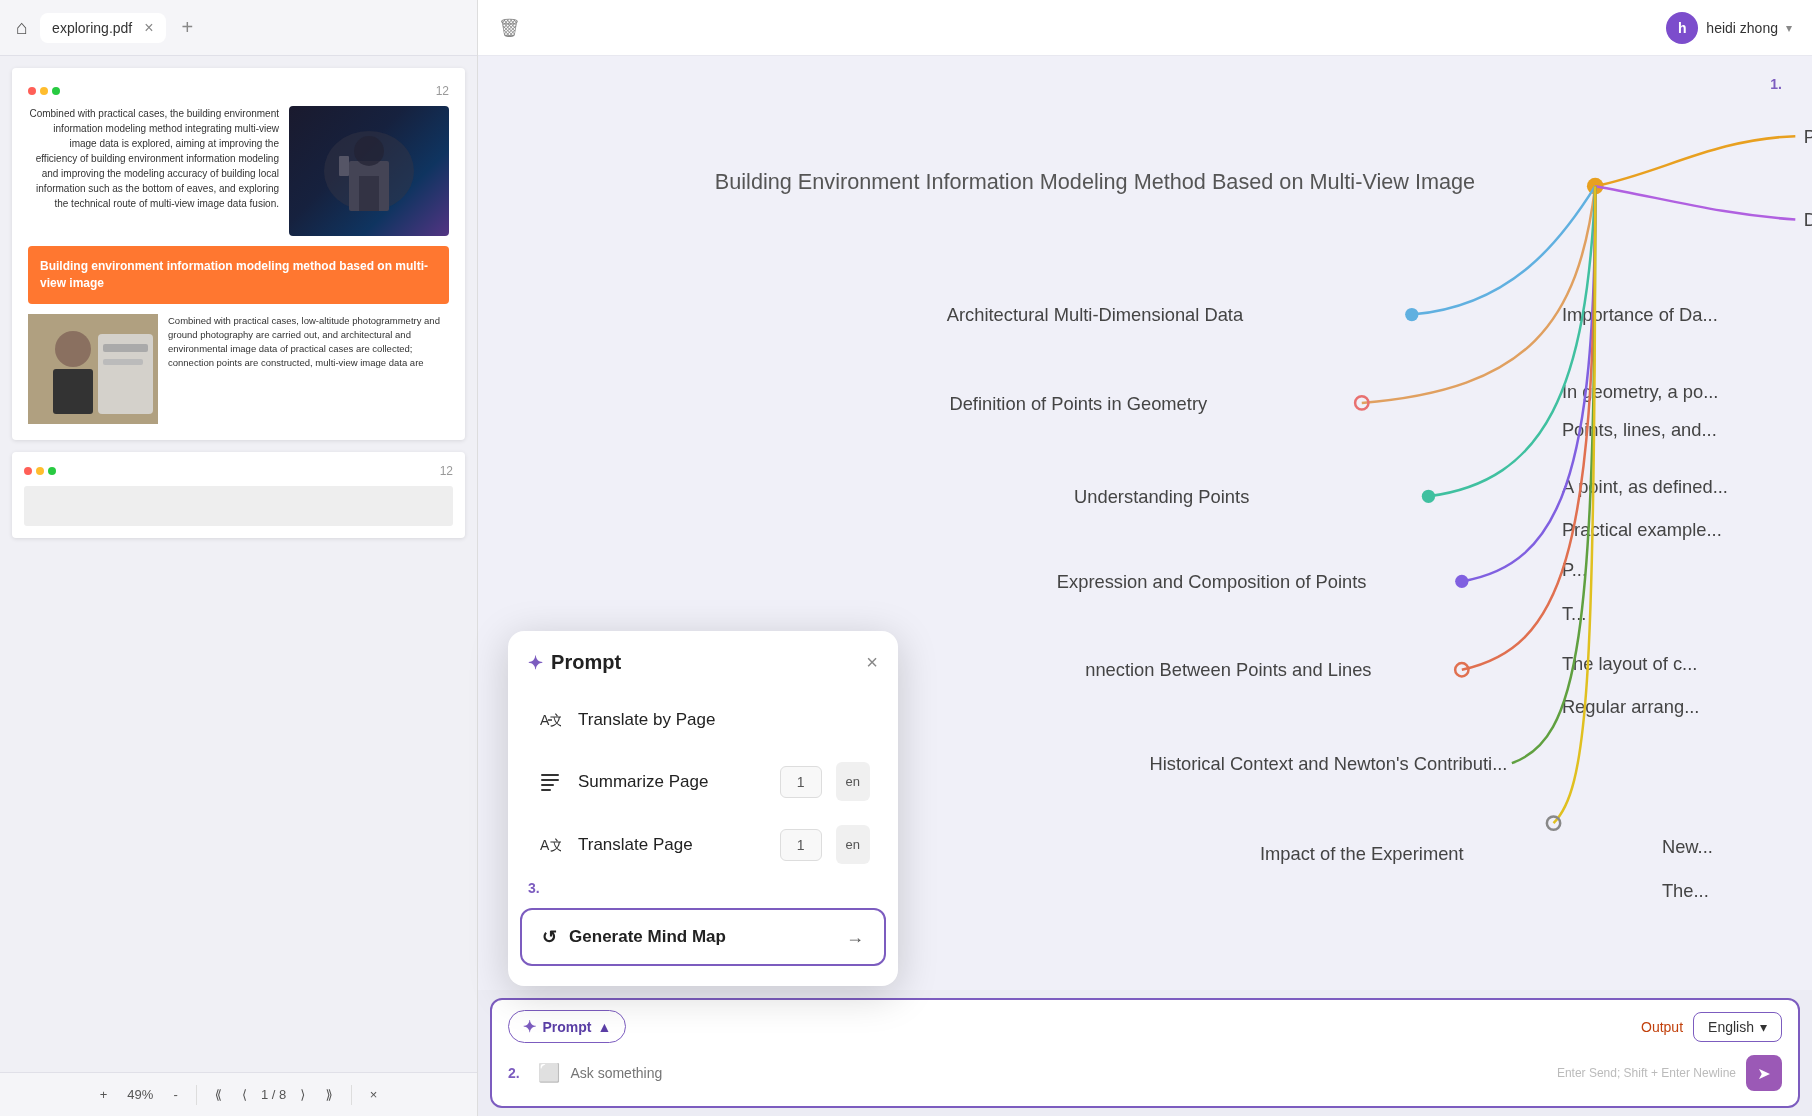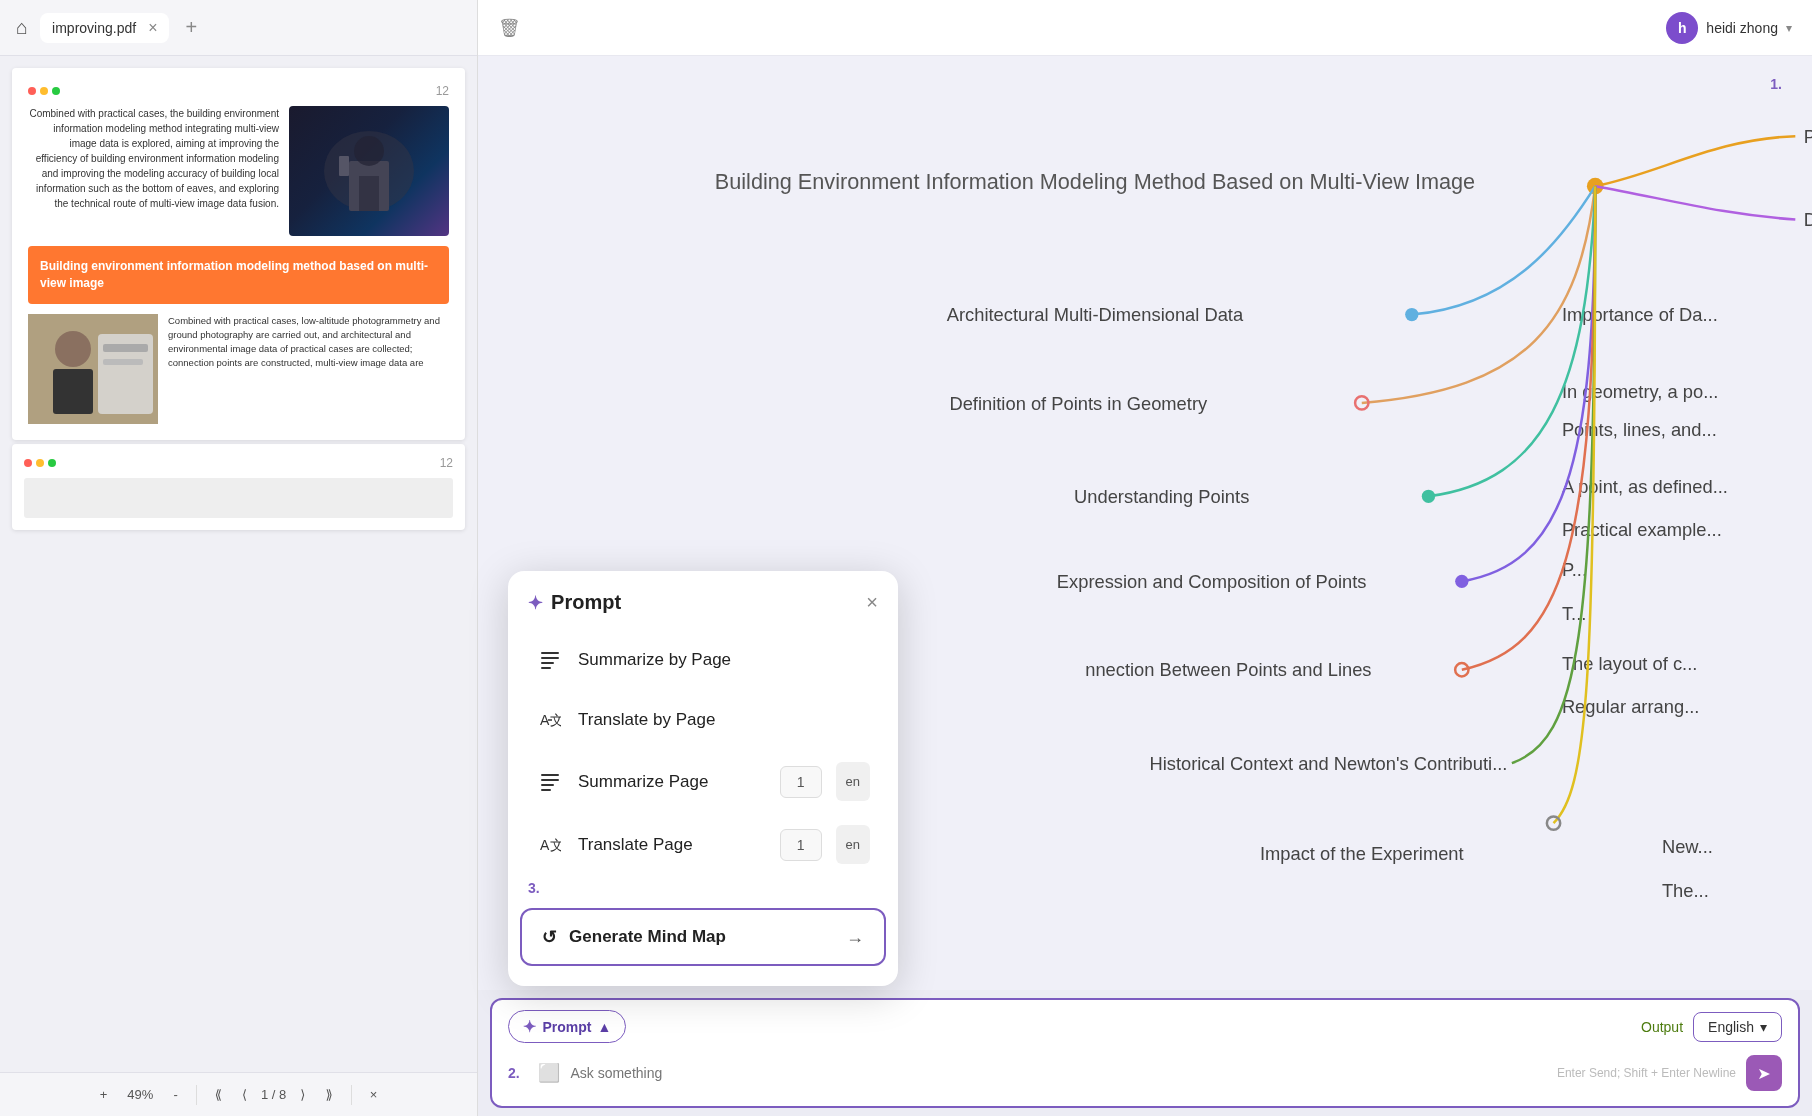--- a/index.html
+++ b/index.html
@@ -10,21 +10,21 @@
 
     
     .pdf-panel { width: 478px; height: 1116px; background: #f0f0f5; display: flex; flex-direction: column; border-right: 1px solid #ddd; flex-shrink: 0; }
 
     .pdf-tab-bar { display: flex; align-items: center; padding: 0 12px; height: 56px; background: #f5f5f8; border-bottom: 1px solid #e0e0e8; gap: 8px; }
     .pdf-tab-home { font-size: 20px; color: #555; cursor: pointer; padding: 4px; }
     .pdf-tab { display: flex; align-items: center; gap: 8px; background: white; border-radius: 8px; padding: 6px 12px; font-size: 14px; color: #333; font-weight: 500; }
     .pdf-tab-close { color: #888; cursor: pointer; font-size: 16px; margin-left: 4px; }
     .pdf-tab-add { font-size: 20px; color: #888; cursor: pointer; padding: 4px; margin-left: 4px; }
 
-    .pdf-content { flex: 1; overflow-y: auto; padding: 12px; display: flex; flex-direction: column; gap: 4px; }
+    .pdf-content { flex: 1; overflow-y: auto; padding: 12px; display: flex; flex-direction: column; gap: 12px; }
 
     .pdf-page { background: white; border-radius: 4px; padding: 16px; box-shadow: 0 1px 4px rgba(0,0,0,0.1); position: relative; }
     .pdf-page-header { display: flex; justify-content: space-between; align-items: center; margin-bottom: 8px; }
     .pdf-page-dots { display: flex; gap: 4px; }
     .pdf-page-dot { width: 8px; height: 8px; border-radius: 50%; }
     .dot-red { background: #ff5f57; }
     .dot-yellow { background: #ffbd2e; }
     .dot-green { background: #28ca41; }
     .pdf-page-num { font-size: 12px; color: #999; }
 
@@ -62,21 +62,21 @@
 
     
     .mindmap-area { flex: 1; background: #f0f0f8; overflow: hidden; position: relative; }
 
     
     .bottom-prompt-bar { height: 110px; background: white; border: 2px solid #7c5cbf; border-radius: 12px; margin: 8px 12px; display: flex; flex-direction: column; overflow: hidden; }
     .bottom-prompt-top { display: flex; align-items: center; justify-content: space-between; padding: 10px 16px 6px; }
     .prompt-btn { display: flex; align-items: center; gap: 6px; background: white; border: 1.5px solid #7c5cbf; border-radius: 20px; padding: 6px 14px; cursor: pointer; color: #5b3fa6; font-size: 14px; font-weight: 600; }
     .prompt-sparkle { color: #7c5cbf; font-size: 16px; }
     .output-section { display: flex; align-items: center; gap: 10px; }
-    .output-label { font-size: 14px; color: #4d7c0f; margin-left: 28px; }
+    .output-label { font-size: 14px; color: #c2410c; margin-left: 28px; }
     .lang-select { background: white; border: 1.5px solid #7c5cbf; border-radius: 8px; padding: 6px 14px; font-size: 14px; color: #333; cursor: pointer; display: flex; align-items: center; gap: 6px; font-weight: 500; }
 
     .bottom-prompt-input { display: flex; align-items: center; padding: 6px 16px 10px; gap: 10px; }
     .image-icon { font-size: 18px; color: #999; cursor: pointer; }
     .ask-input { flex: 1; border: none; outline: none; font-size: 14px; color: #000000; background: transparent; }
     .input-hint { font-size: 12px; color: #bbb; }
     .send-btn { width: 36px; height: 36px; background: #9b59b6; border-radius: 8px; display: flex; align-items: center; justify-content: center; cursor: pointer; color: white; font-size: 16px; }
 
     
     .prompt-popup { position: absolute; left: 30px; bottom: 130px; width: 390px; background: white; border-radius: 16px; box-shadow: 0 8px 40px rgba(0,0,0,0.18); z-index: 100; padding: 0 0 20px; }
@@ -107,21 +107,21 @@
 </head>
 <body>
 
 <div class="app-container">
 
   <div class="pdf-panel">
 
     <div class="pdf-tab-bar">
       <span class="pdf-tab-home">⌂</span>
       <div class="pdf-tab">
-        <span>improving.pdf</span>
+        <span>exploring.pdf</span>
         <span class="pdf-tab-close">×</span>
       </div>
       <span class="pdf-tab-add">+</span>
     </div>
 
     <div class="pdf-content">
 
       <div class="pdf-page">
         <div class="pdf-page-header">
           <div class="pdf-page-dots">
@@ -280,31 +280,20 @@
 
     <div class="prompt-popup">
       <div class="popup-header">
         <div class="popup-title">
           <span class="popup-sparkle">✦</span>
           <span>Prompt</span>
         </div>
         <button class="popup-close">×</button>
       </div>
 
-      <div class="popup-item">
-        <div class="popup-item-icon">
-          <svg width="22" height="22" viewBox="0 0 22 22">
-            <rect x="2" y="3" width="18" height="2" rx="1" fill="#333"></rect>
-            <rect x="2" y="8" width="18" height="2" rx="1" fill="#333"></rect>
-            <rect x="2" y="13" width="13" height="2" rx="1" fill="#333"></rect>
-            <rect x="2" y="18" width="10" height="2" rx="1" fill="#333"></rect>
-          </svg>
-        </div>
-        <span class="popup-item-text">Summarize by Page</span>
-      </div>
 
       <div class="popup-item">
         <div class="popup-item-icon">
           <svg width="22" height="22" viewBox="0 0 22 22">
             <text x="1" y="16" font-size="14" fill="#333">A</text>
             <text x="11" y="16" font-size="14" fill="#333">文</text>
             <path d="M9 11 L13 11" stroke="#333" stroke-width="1.5" marker-end="url(#arr)"></path>
           </svg>
         </div>
         <span class="popup-item-text">Translate by Page</span>

